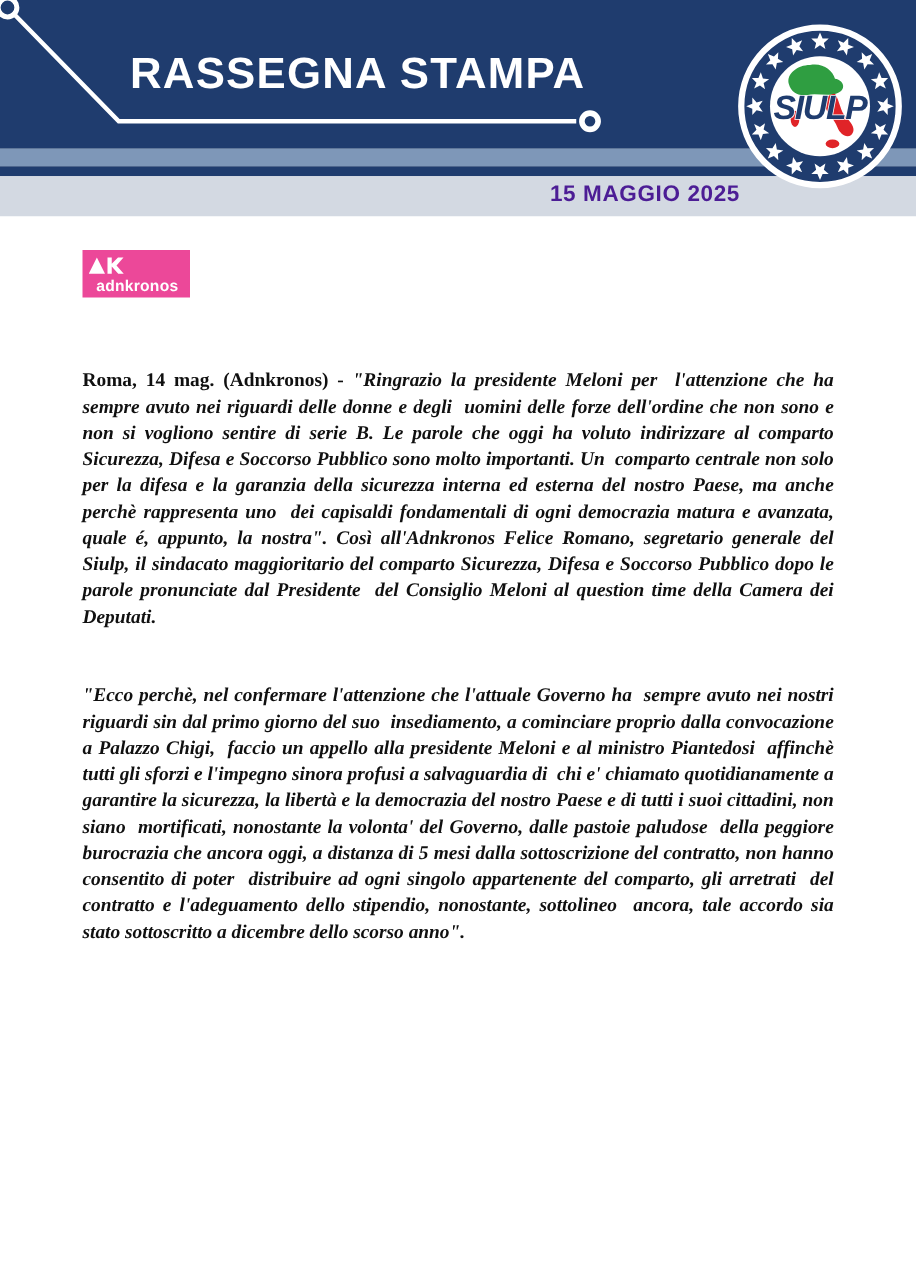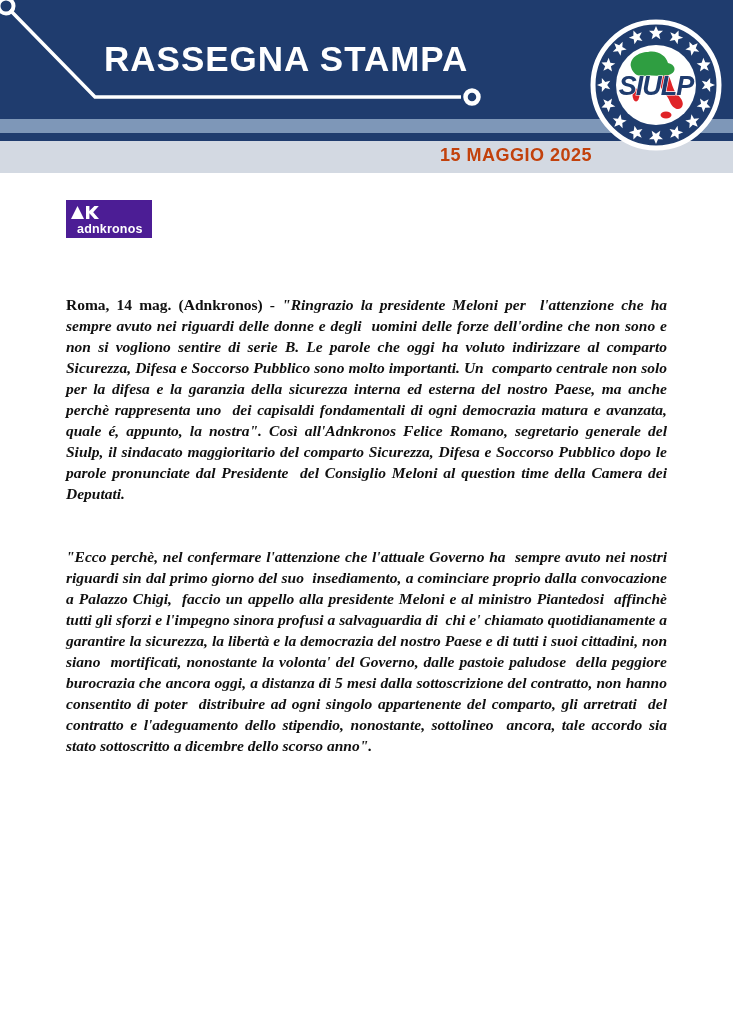--- a/index.html
+++ b/index.html
@@ -11,29 +11,29 @@
   .header-band  { position:absolute; top:0;     left:0; width:733px; height:119px; background:#1f3c6e; }
   .band-gray    { position:absolute; top:119px; left:0; width:733px; height:14px;  background:#7e97b8; }
   .band-dark    { position:absolute; top:133px; left:0; width:733px; height:8px;   background:#1f3c6e; }
   .band-light   { position:absolute; top:141px; left:0; width:733px; height:32px;  background:#d3d9e2; }
   .deco-line    { position:absolute; top:0; left:0; pointer-events:none; }
   .header-title {
     position:absolute; top:41px; left:104px; color:#ffffff;
     font-size:35px; font-weight:bold; letter-spacing:1px; line-height:1; white-space:nowrap;
   }
   .date-label {
-    position:absolute; top:146px; right:141px; color:#c2410c;
+    position:absolute; top:146px; right:141px; color:#4c1d95;
     font-size:18px; font-weight:bold; letter-spacing:0.5px; line-height:1; white-space:nowrap;
   }
   .siulp-badge { position:absolute; top:15px; left:586px; width:140px; height:140px; }
   
   .footer-stripe { position:absolute; top:952px; left:0; width:733px; height:12px; background:#4a7ec1; }
   
   .article { position:absolute; top:200px; left:66px; width:601px; color:#101010; }
-  .adk-logo { position:relative; width:86px; height:38px; background:#4c1d95; }
+  .adk-logo { position:relative; width:86px; height:38px; background:#ec4899; }
   .adk-monogram { position:absolute; top:4px; left:5px; }
   .adk-wordmark {
     position:absolute; left:11px; bottom:3px; color:#ffffff;
     font-size:12.5px; font-weight:bold; letter-spacing:0.2px; line-height:1;
   }
   .headline {
     margin-top:6px; font-family:"Liberation Serif", serif; font-weight:bold;
     font-size:17px; line-height:20px; color:#000000;
   }
   .headline-line1 { text-align:justify; text-align-last:justify; }

